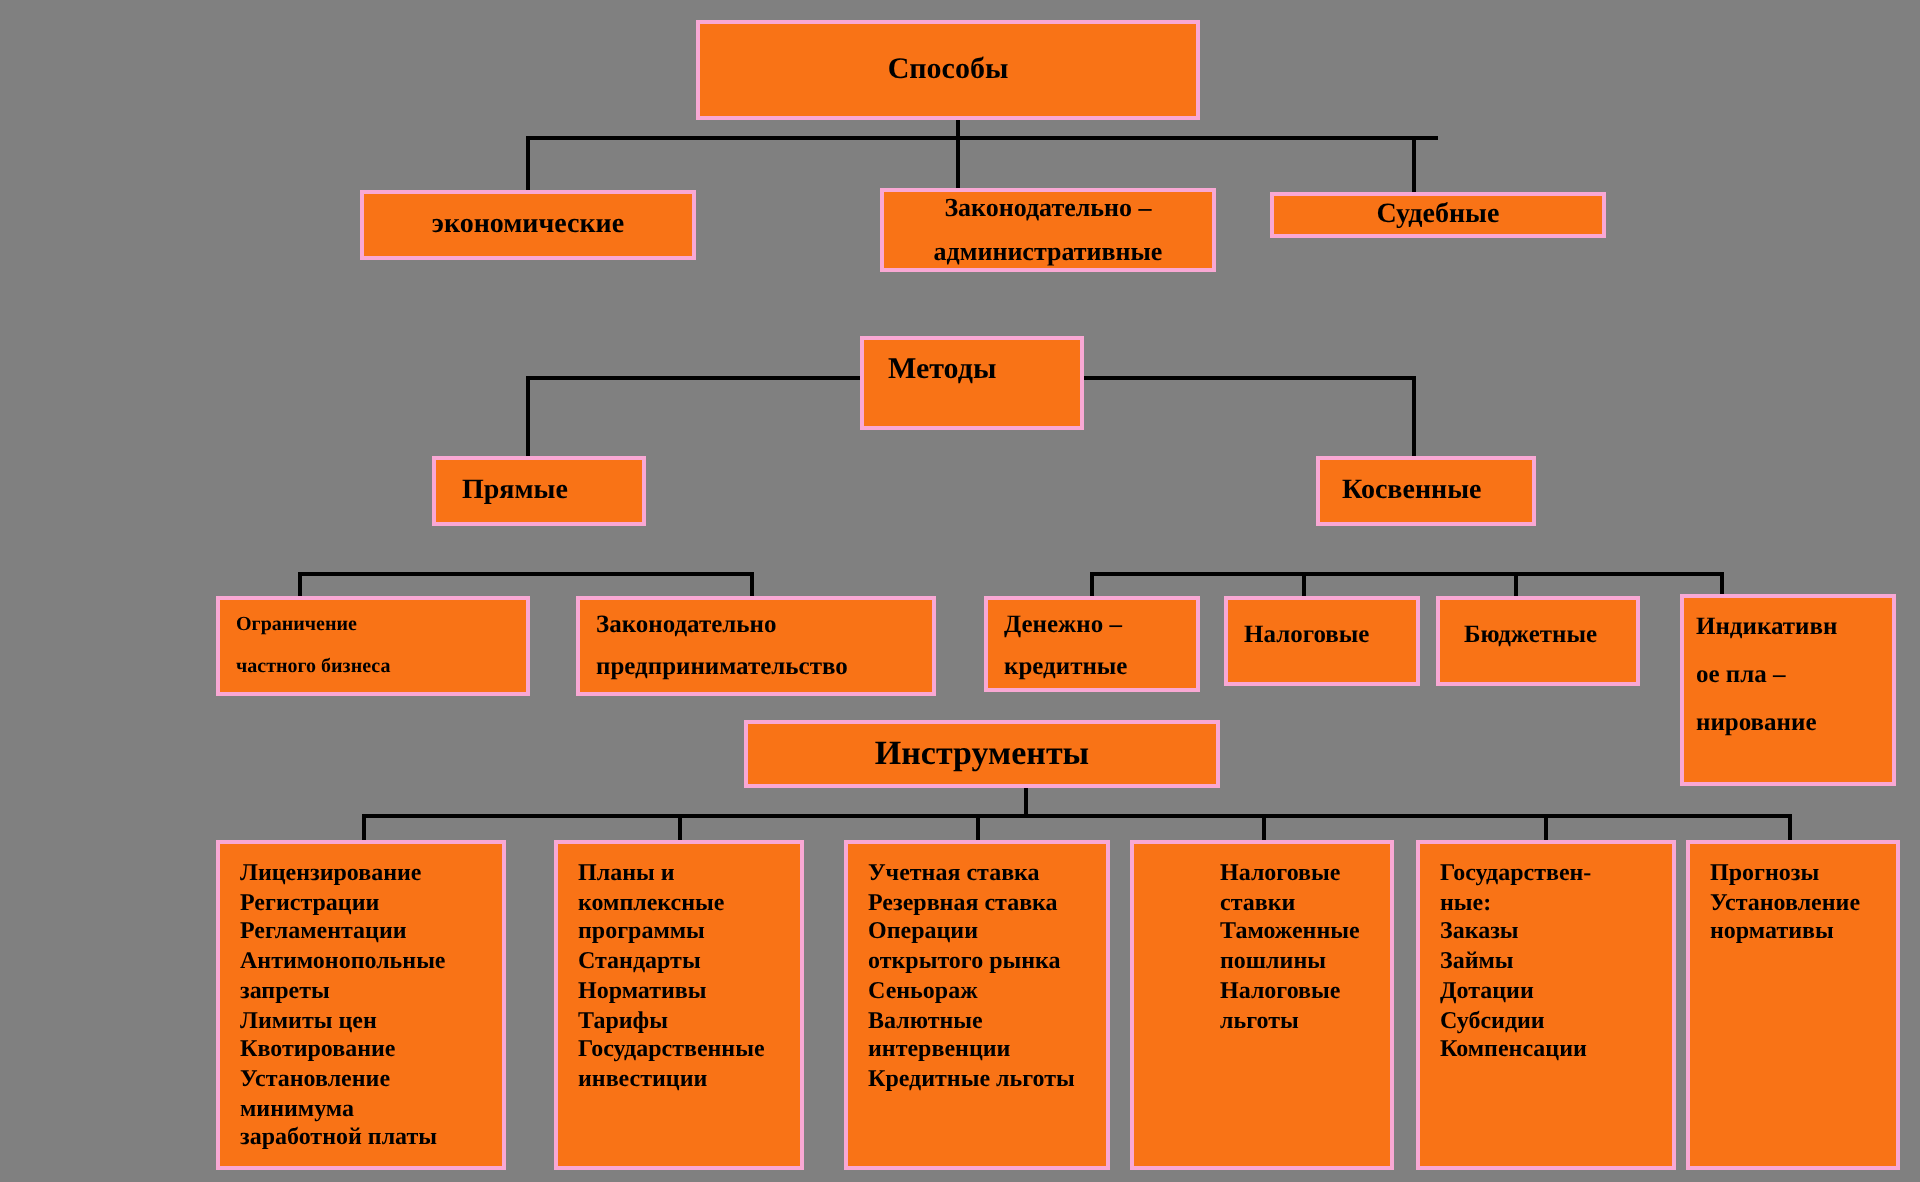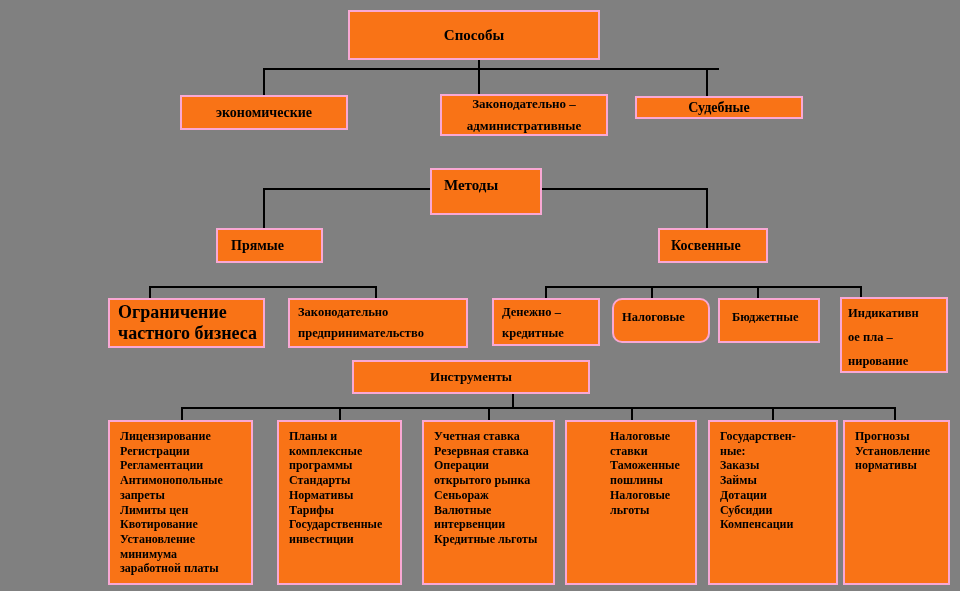--- a/index.html
+++ b/index.html
@@ -26,27 +26,27 @@
   .line { position:absolute; background:#000; }
 
   
   #n-sposoby   { left:348px; top:10px;  width:252px; height:50px; font-size:15px; }
   #n-ekon      { left:180px; top:95px;  width:168px; height:35px; font-size:14px; }
   #n-zakon     { left:396px; top:94px;  width:168px; height:42px; font-size:13px; line-height:22px;margin-left:44px; }
   #n-sud       { left:635px; top:96px;  width:168px; height:23px; font-size:14px; }
   #n-metody    { left:430px; top:168px; width:112px; height:47px; font-size:15px; padding:7px 0 0 12px; }
   #n-pryamye   { left:216px; top:228px; width:107px; height:35px; font-size:14px; display:flex; align-items:center; padding-left:13px; }
   #n-kosv      { left:658px; top:228px; width:110px; height:35px; font-size:14px; display:flex; align-items:center; padding-left:11px; }
-  #n-ogran     { left:108px; top:298px; width:157px; height:50px; font-size:18px; line-height:21px; padding:2px 2px 0 8px; }
+  #n-ogran     { left:108px; top:298px; width:157px; height:50px; font-size:10px; line-height:21px; padding:2px 2px 0 8px; }
   #n-gospred   { left:288px; top:298px; width:180px; height:50px; font-size:12.5px; line-height:21px; padding:2px 2px 0 8px; }
   #n-denezh    { left:492px; top:298px; width:108px; height:48px; font-size:12.5px; line-height:21px; padding:2px 2px 0 8px; }
-  #n-nalog     { left:612px; top:298px; width:98px;  height:45px; font-size:12.5px; padding:10px 0 0 8px;border-radius:10px; }
+  #n-nalog     { left:612px; top:298px; width:98px;  height:45px; font-size:12.5px; padding:10px 0 0 8px; }
   #n-byudzh    { left:718px; top:298px; width:102px; height:45px; font-size:12.5px; padding:10px 0 0 12px; }
-  #n-indik     { left:840px; top:297px; width:108px; height:76px; font-size:12.5px; line-height:24px; padding:2px 0 0 6px; }
-  #n-instr     { left:352px; top:360px; width:238px; height:34px; font-size:13px; }
+  #n-indik     { left:840px; top:297px; width:108px; height:96px; font-size:12.5px; line-height:24px; padding:2px 0 0 6px; }
+  #n-instr     { left:372px; top:360px; width:238px; height:34px; font-size:17px; }
   .tools {
     top:420px; height:165px;
     font-size:12px; line-height:14.7px;
     padding:7px 2px 0 10px;
     white-space:pre-line;
   }
   #n-t1 { left:108px; width:145px; }
   #n-t2 { left:277px; width:125px; }
   #n-t3 { left:422px; width:133px; }
   #n-t4 { left:565px; width:132px;padding-left:43px; }

